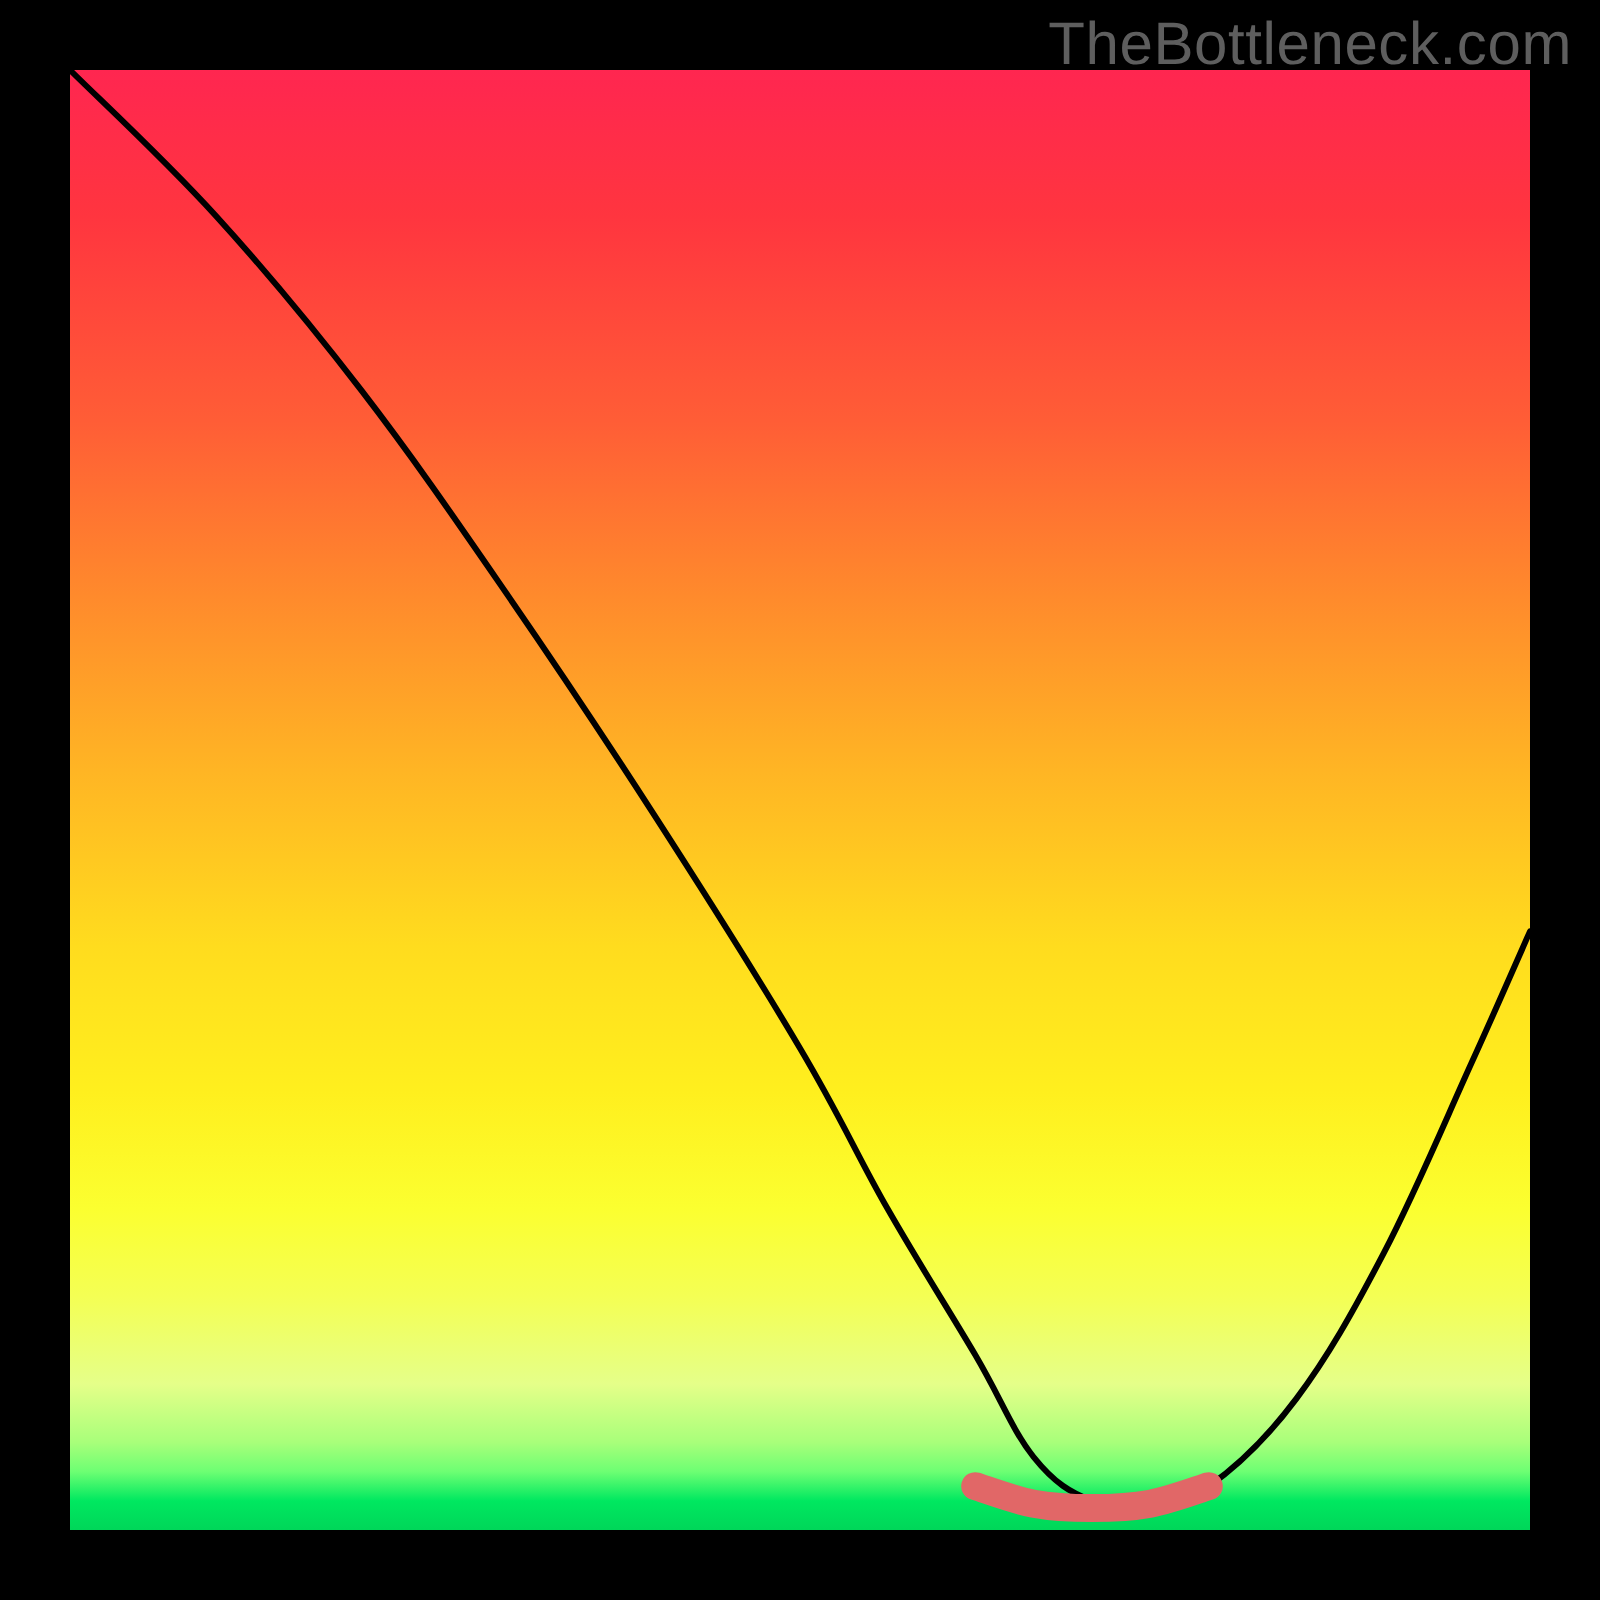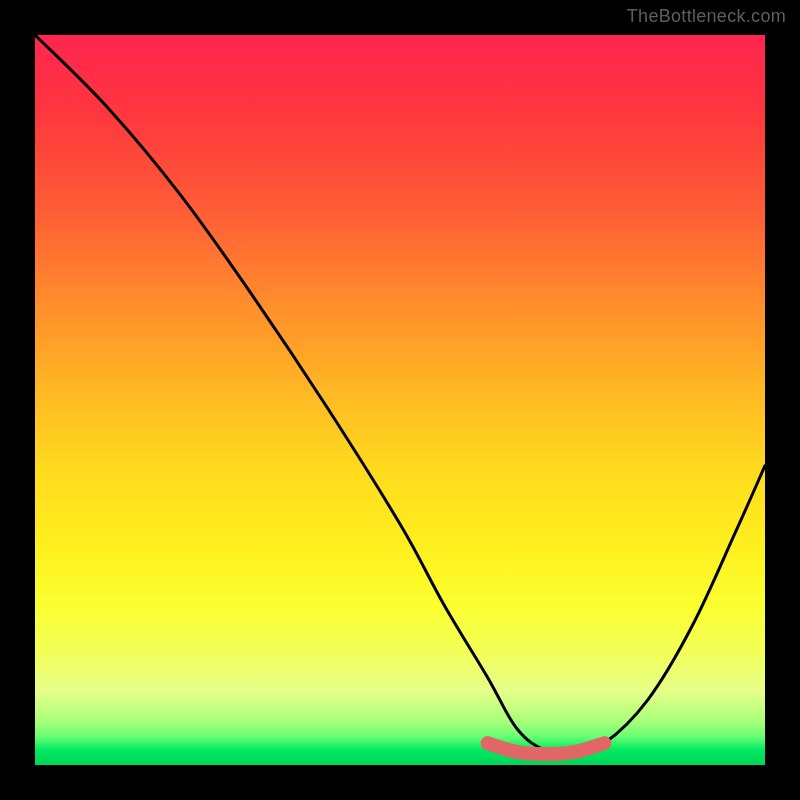--- a/index.html
+++ b/index.html
@@ -15,21 +15,21 @@
     position: relative;
     width: 800px;
     height: 800px;
     background: #000;
   }
   .watermark {
     position: absolute;
     top: 6px;
     right: 14px;
     color: #5e5e5e;
-    font-size: 18px;
+    font-size: 30px;
     font-weight: 400;
     letter-spacing: 0.3px;
   }
   .plot {
     position: absolute;
     left: 35px;
     top: 35px;
     width: 730px;
     height: 730px;
     

